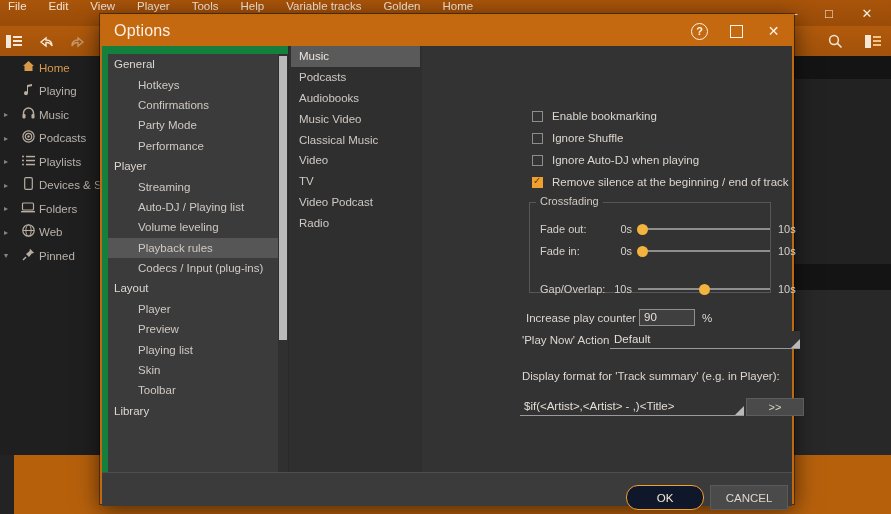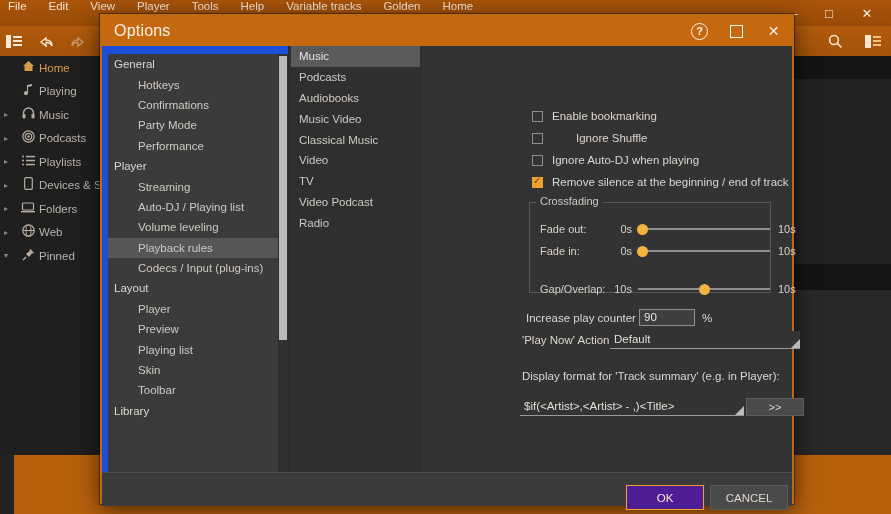--- a/index.html
+++ b/index.html
@@ -159,21 +159,21 @@
   .tbtn { color: #fdf4ea; font-size: 14px; line-height: 1; width: 17px; text-align: center; cursor: default; }
   .help-circle {
     width: 17px; height: 17px; border-radius: 50%;
     border: 1.6px solid #fdf4ea; color: #fdf4ea;
     font-size: 11px; line-height: 14px; text-align: center; font-weight: bold;
   }
   .sq-box { width: 13px; height: 13px; border: 1.6px solid #fdf4ea; }
 
   .dlg-body {
     position: absolute; left: 0; top: 30px; width: 581px; height: 426px;
-    background: #1d4ed8;
+    background: #15803d;
     padding-left: 32px;
   }
 
   
   .tree {
     position: absolute; left: 6px; top: 8px; width: 174px; height: 418px;
     background: #3b3b3b; overflow: hidden;
   }
   .tree-row {
     height: 20.4px; display: flex; align-items: center;
@@ -274,21 +274,21 @@
 
   .dlg-footer {
     position: absolute; left: 0; top: 456px; width: 690px; height: 34px;
     background: #3b3b3b; border-top: 1px solid #4e4e4e;
   }
   .btn {
     position: absolute; top: 12px; height: 25px; width: 78px;
     font-size: 11.5px; text-align: center; line-height: 24px;
     border: 1px solid #5a5a5a;
   }
-  .btn.ok { left: 524px; background: #4c1d95; border-color: #f6a02c; color: #f7e9d8; }
+  .btn.ok { left: 524px; background: #0f172a; border-color: #f6a02c; color: #f7e9d8; border-radius: 12px; }
   .btn.cancel { left: 608px; background: #4a4a4a; color: #ddd7d0; }
 </style>
 </head>
 <body>
 
 <div id="app">
 
   <div class="bg-titlebar"></div>
   <div class="bg-menu" id="menu-bar">
       <span>File</span>
@@ -555,21 +555,21 @@
             <span>Radio</span>
           </div>
         </div>
 
       <div class="settings">
 
         <div class="chk-row" style="left:110px; top:64px;">
           <span class="cbox"></span>
           <span>Enable bookmarking</span>
         </div>
-        <div class="chk-row" style="left:110px; top:86px;gap:24px;">
+        <div class="chk-row" style="left:110px; top:86px;">
           <span class="cbox"></span>
           <span>Ignore Shuffle</span>
         </div>
         <div class="chk-row" style="left:110px; top:108px;">
           <span class="cbox"></span>
           <span>Ignore Auto-DJ when playing</span>
         </div>
         <div class="chk-row" style="left:110px; top:130px;">
           <span class="cbox on"></span>
           <span>Remove silence at the beginning / end of track</span>

